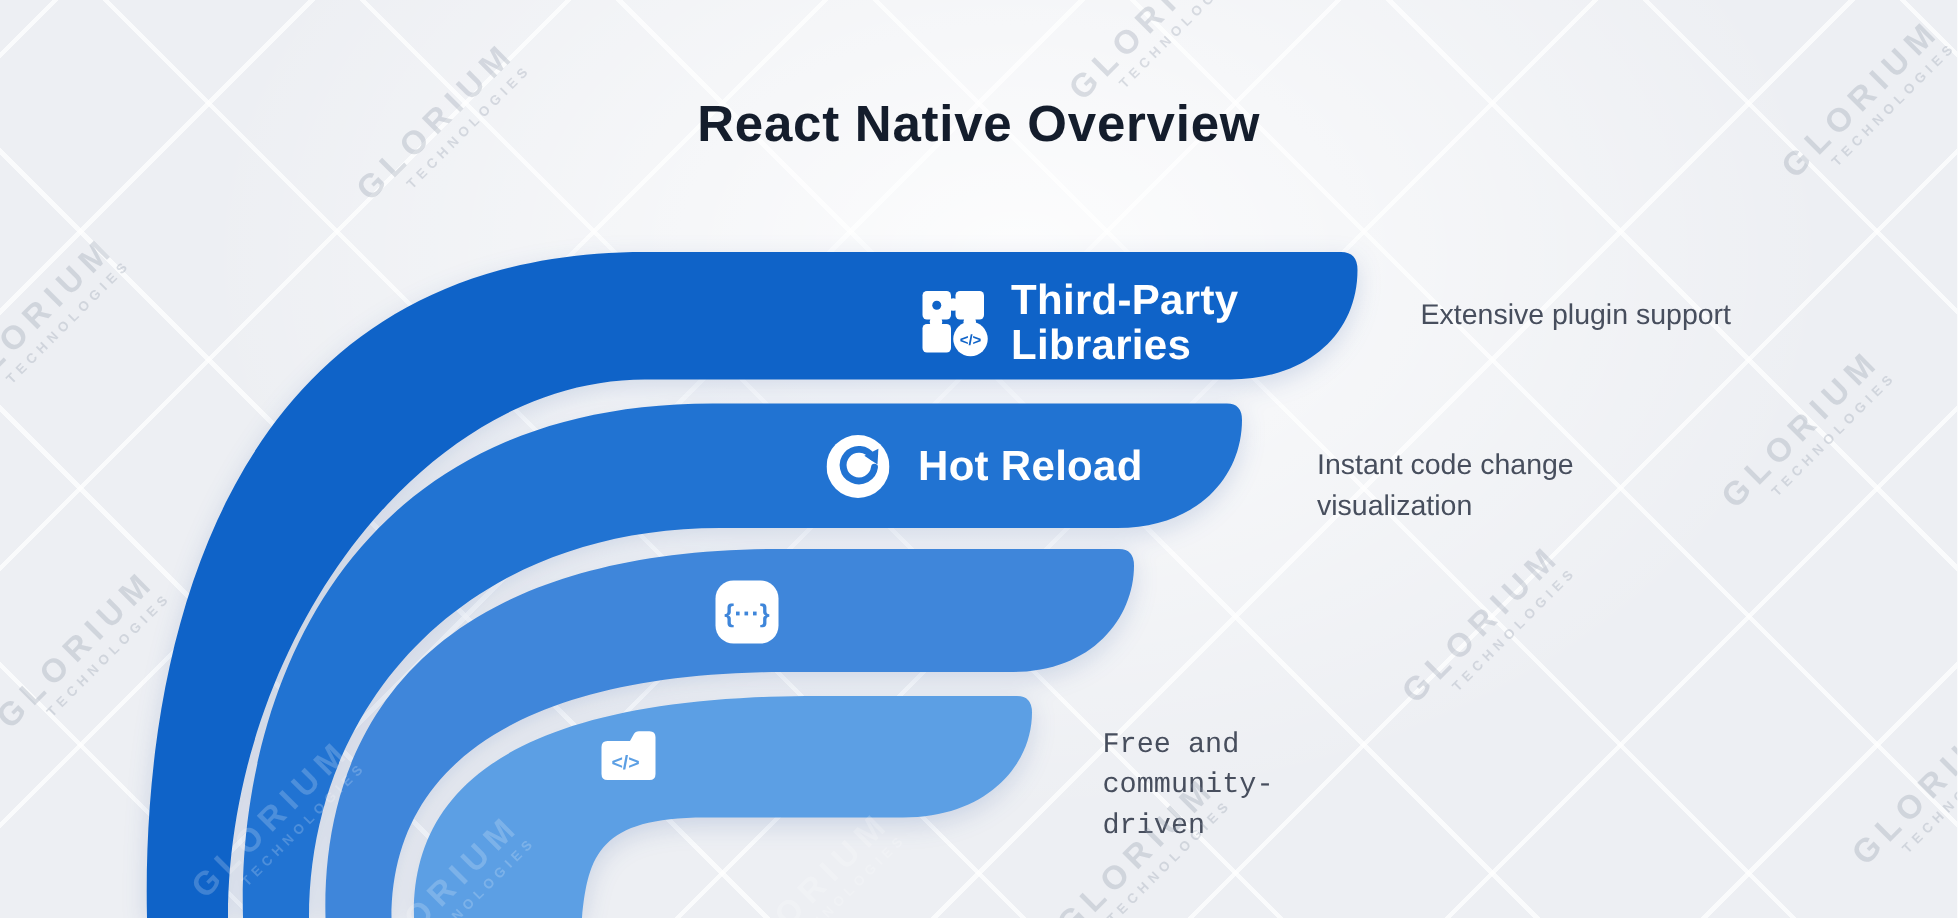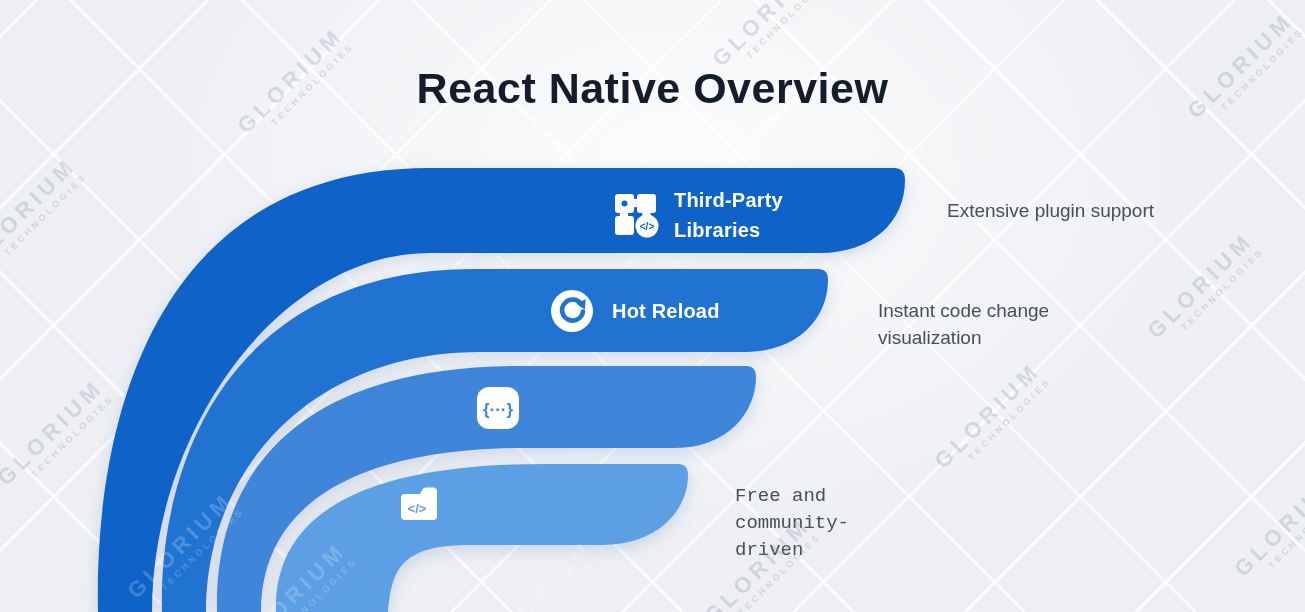--- a/index.html
+++ b/index.html
@@ -7,27 +7,27 @@
   #stage{
     position:relative;width:1305px;height:612px;overflow:hidden;
     background:
       radial-gradient(ellipse 760px 520px at 52% 28%, rgba(255,255,255,.85), rgba(255,255,255,0) 72%),
       repeating-linear-gradient(45deg, rgba(255,255,255,0) 0 118px, rgba(255,255,255,.75) 118px 121px),
       repeating-linear-gradient(-45deg, rgba(255,255,255,0) 0 118px, rgba(255,255,255,.75) 118px 121px),
       linear-gradient(#edeff3,#edeff3);
   }
   .title{
     position:absolute;left:0;right:0;top:64px;text-align:center;
-    font-size:43px;font-weight:700;color:#141d2c;letter-spacing:.5px;
+    font-size:34px;font-weight:700;color:#141d2c;letter-spacing:.5px;
   }
   #bands-svg{position:absolute;left:0;top:0;filter:drop-shadow(0 5px 8px rgba(25,70,150,.16));}
   .band-content{position:absolute;display:flex;align-items:center;gap:14px;}
   .band-icon{flex:0 0 auto;line-height:0;}
   .band-label{
-    color:#ffffff;font-weight:700;font-size:20px;line-height:30px;letter-spacing:.2px;
+    color:#ffffff;font-weight:700;font-size:28px;line-height:30px;letter-spacing:.2px;
   }
   .band-desc{
     position:absolute;color:#474e5d;font-size:19px;line-height:27px;font-weight:400;
   }
   .watermark{
     position:absolute;transform:translate(-50%,-50%) rotate(-45deg);
     text-align:center;pointer-events:none;white-space:nowrap;line-height:1;
   }
   .watermark .wm1{display:block;font-size:22px;font-weight:700;letter-spacing:5px;}
   .watermark .wm2{display:block;font-size:9px;font-weight:700;letter-spacing:3.4px;margin-top:3px;margin-left:26px;}

